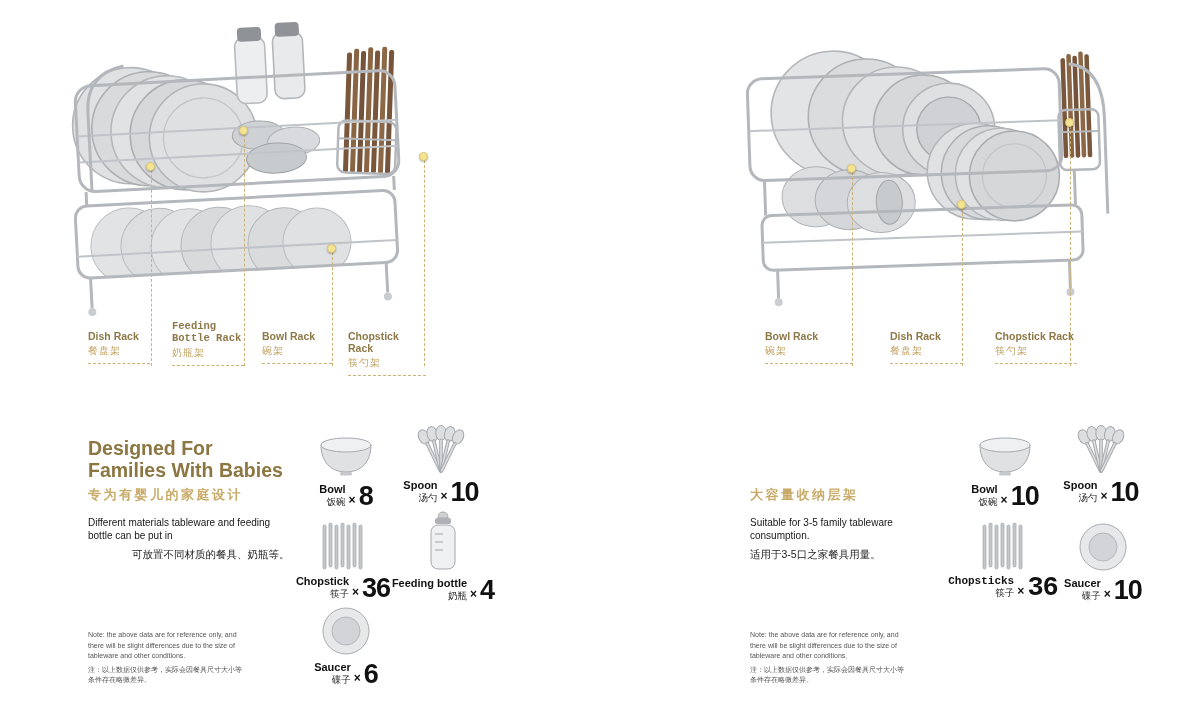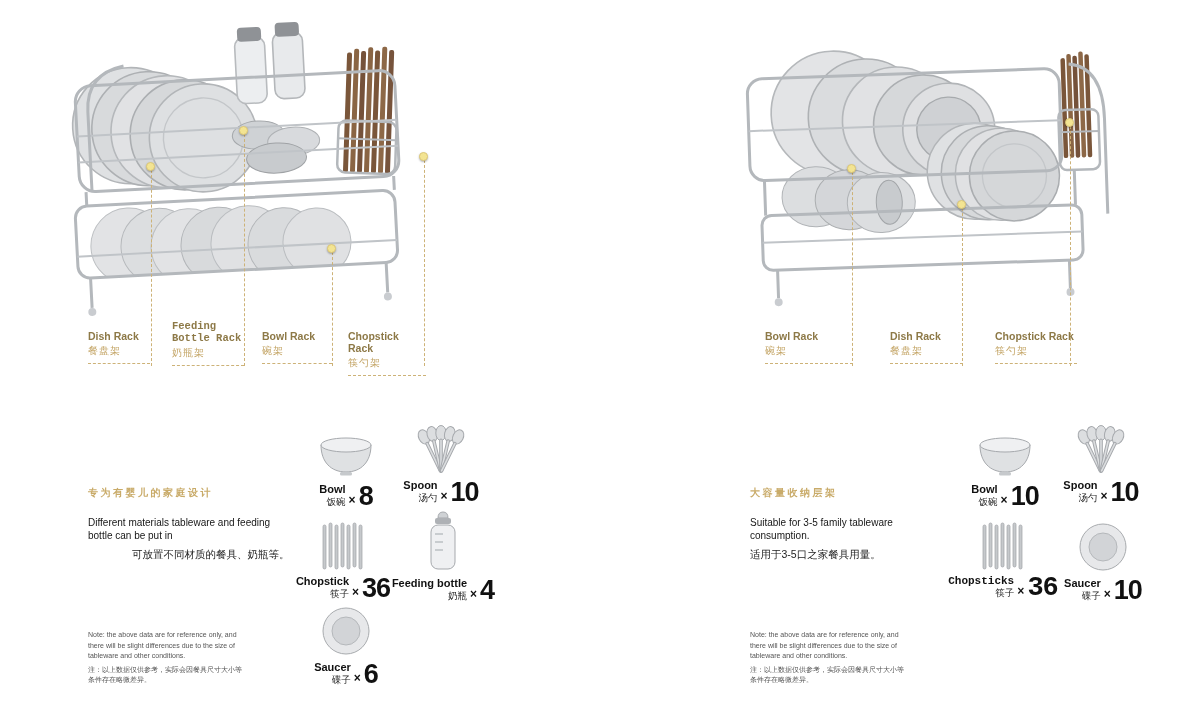--- a/index.html
+++ b/index.html
@@ -13,21 +13,21 @@
   .rack-svg { position:absolute; }
 
   .callout { position:absolute; border-bottom:1px dashed #cdb277; padding-bottom:5px; }
   .c-en { font-size:10.5px; font-weight:bold; color:#8d7947; line-height:1.15; }
   .c-zh { font-size:10px; color:#c4a566; margin-top:2px; letter-spacing:1px; }
   .dash-v { position:absolute; width:0; border-left:1px dashed #cdb277; }
   .dot { position:absolute; width:9px; height:9px; border-radius:50%;
          background:#f3e492; border:1px solid #ddc878; box-shadow:0 1px 2px rgba(0,0,0,.30); }
 
   .heading { position:absolute; font-size:19.5px; font-weight:bold; color:#8c7642; line-height:1.12; }
-  .sub-zh  { position:absolute; font-size:10px; font-weight:bold; color:#c9ab69; letter-spacing:2.5px; }
+  .sub-zh  { position:absolute; font-size:13px; font-weight:bold; color:#c9ab69; letter-spacing:2.5px; }
   .desc-en { position:absolute; font-size:10px; font-weight:normal; color:#161616; line-height:1.3; }
   .desc-zh { position:absolute; font-size:10.5px; color:#222222; }
   .note    { position:absolute; font-size:7px; color:#555555; line-height:1.5; }
   .note span { display:block; }
   .note .nz { margin-top:3px; }
 
   .stat { position:absolute; width:106px; text-align:center; }
   .stat-icon { display:flex; justify-content:center; align-items:flex-end; height:50px; }
   .stat-icon.tall { height:64px; }
   .stat-line { display:flex; justify-content:center; align-items:flex-end; gap:3px; margin-top:5px; }
@@ -125,20 +125,24 @@
     </div>
     <div class="callout" style="left:262px; top:330px; width:70px;">
       <div class="c-en">Bowl Rack</div>
       <div class="c-zh">碗架</div>
     </div>
     <div class="callout" style="left:348px; top:330px; width:78px;">
       <div class="c-en">Chopstick Rack</div>
       <div class="c-zh">筷勺架</div>
     </div>
 
+    <div class="heading" style="left:88px; top:438px;">
+      <div>Designed For</div>
+      <div>Families With Babies</div>
+    </div>
     <div class="sub-zh" style="left:88px; top:486px;">专为有婴儿的家庭设计</div>
     <div class="desc-en" style="left:88px; top:516px; width:195px;">Different materials tableware and feeding bottle can be put in</div>
     <div class="desc-zh" style="left:88px; top:548px;margin-left:44px;">可放置不同材质的餐具、奶瓶等。</div>
     <div class="note" style="left:88px; top:630px; width:160px;">
       <span>Note: the above data are for reference only, and there will be slight differences due to the size of tableware and other conditions.</span>
       <span class="nz">注：以上数据仅供参考，实际会因餐具尺寸大小等条件存在略微差异。</span>
     </div>
 
     <div class="stat" style="left:293px; top:428px;">
       <div class="stat-icon">

